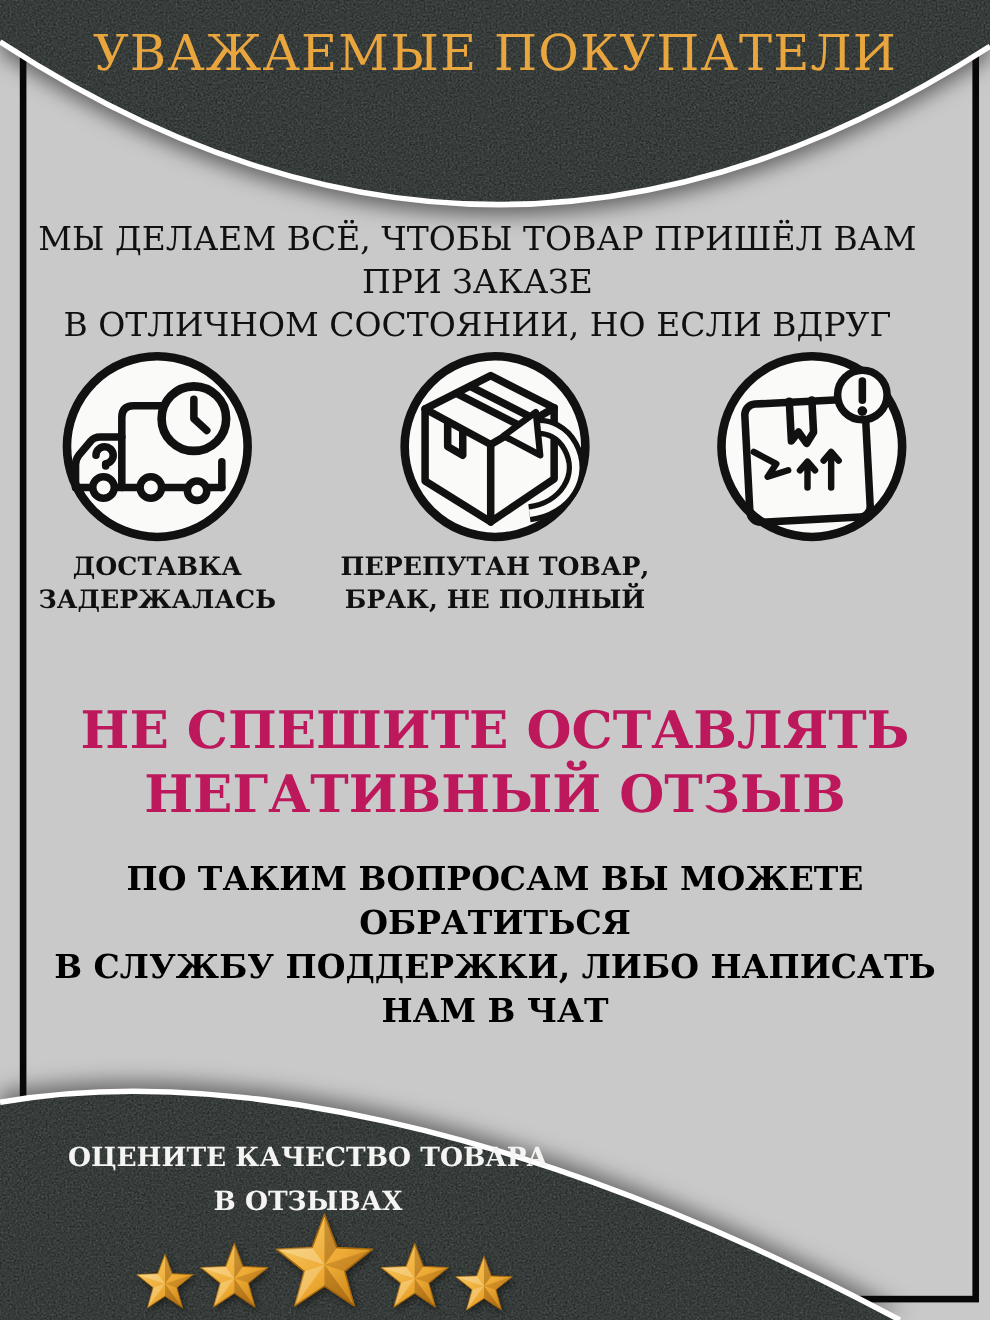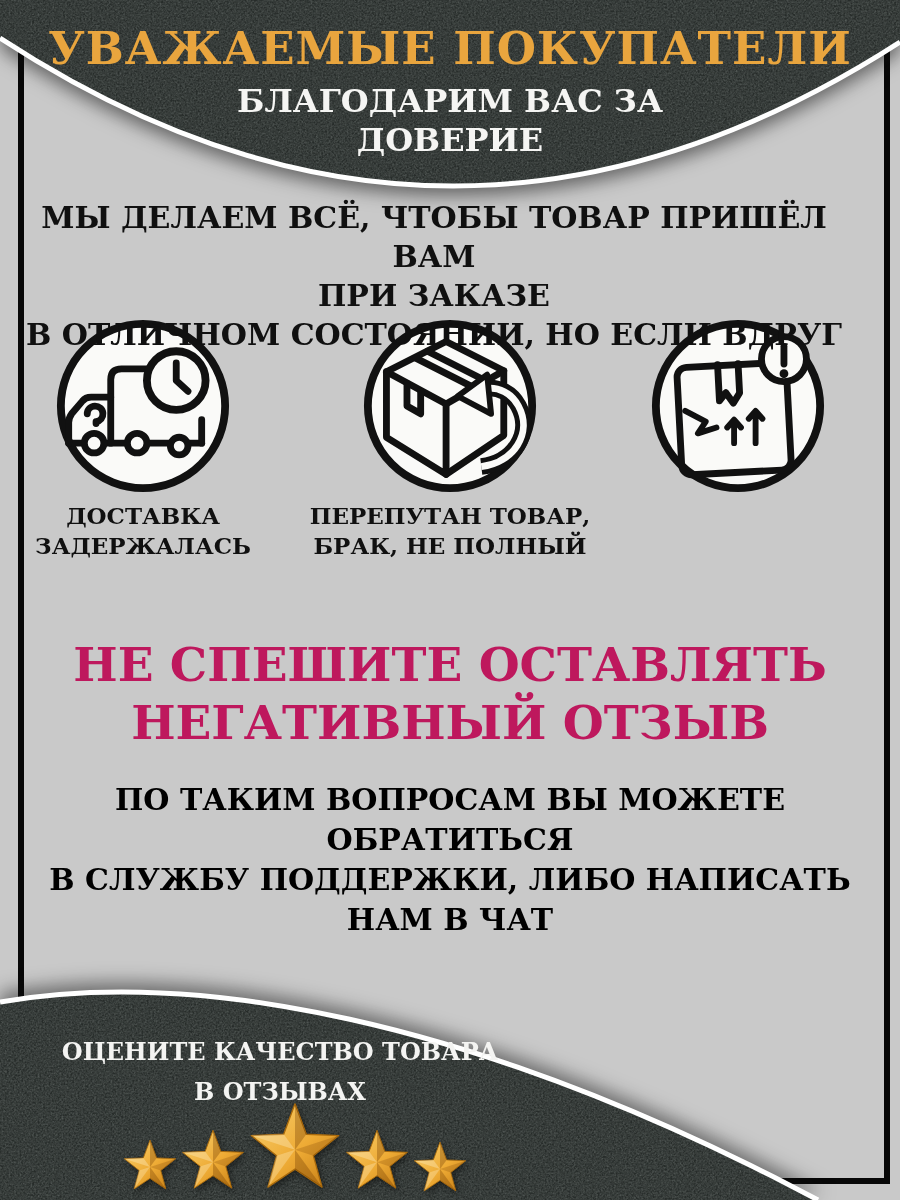--- a/index.html
+++ b/index.html
@@ -12,26 +12,26 @@
          box-sizing:border-box;border:6px solid #070707;z-index:1;}
 
   
   .shape{position:absolute;left:0;z-index:3;}
   .shape.header{top:0;filter:drop-shadow(0 7px 9px rgba(15,15,15,.55));}
   .shape.footer{bottom:0;filter:drop-shadow(0 -7px 9px rgba(15,15,15,.5));}
 
   .abs{position:absolute;z-index:4;}
   .center{text-align:center;}
 
-  .hdr-title{left:0;top:22px;width:900px;font-size:45px;font-weight:bold;
+  .hdr-title{left:0;top:22px;width:900px;font-size:45px;font-weight:normal;
              color:#e9a53e;letter-spacing:1px;}
   .hdr-sub{left:0;top:82px;width:900px;font-size:32px;font-weight:bold;
            color:#f5f5f3;line-height:39px;}
 
-  .intro{left:0;top:198px;width:868px;font-size:30px;font-weight:bold;
+  .intro{left:0;top:198px;width:868px;font-size:30px;font-weight:normal;
          color:#101010;line-height:39px;}
 
   .icon-box{position:absolute;top:318px;width:176px;height:176px;z-index:2;}
   .icon-label{position:absolute;top:501px;width:300px;font-size:23px;font-weight:bold;
               color:#101010;line-height:30px;text-align:center;z-index:2;}
 
   .headline{left:0;top:636px;width:900px;font-size:47px;font-weight:bold;
             color:#be185d;line-height:58px;}
   .support{left:0;top:780px;width:900px;font-size:30px;font-weight:bold;
            color:#000000;line-height:40px;}
@@ -62,24 +62,20 @@
     <path d="M0,38 Q450,332 900,42" fill="none" stroke="#ffffff" stroke-width="5"></path>
   </svg>
 
   <svg class="shape footer" width="900" height="245" viewBox="0 0 900 245">
     <path d="M0,47 C190,14 470,60 818,245 L0,245 Z" fill="#272c2a"></path>
     <path d="M0,47 C190,14 470,60 818,245 L0,245 Z" filter="url(#grain)" opacity="0.5" fill="#272c2a"></path>
     <path d="M0,47 C190,14 470,60 818,245" fill="none" stroke="#ffffff" stroke-width="5"></path>
   </svg>
 
   <div class="abs center hdr-title">УВАЖАЕМЫЕ ПОКУПАТЕЛИ</div>
-  <div class="abs center hdr-sub">
-    <div>БЛАГОДАРИМ ВАС ЗА</div>
-    <div>ДОВЕРИЕ</div>
-  </div>
 
   <div class="abs center intro">
     <div>МЫ ДЕЛАЕМ ВСЁ, ЧТОБЫ ТОВАР ПРИШЁЛ ВАМ</div>
     <div>ПРИ ЗАКАЗЕ</div>
     <div>В ОТЛИЧНОМ СОСТОЯНИИ, НО ЕСЛИ ВДРУГ</div>
   </div>
 
   <svg class="icon-box" style="left:55px" viewBox="0 0 180 180">
     <circle cx="90" cy="90" r="84" fill="#fafaf8" stroke="#111" stroke-width="8"></circle>
     <g class="ink" stroke-width="7">

